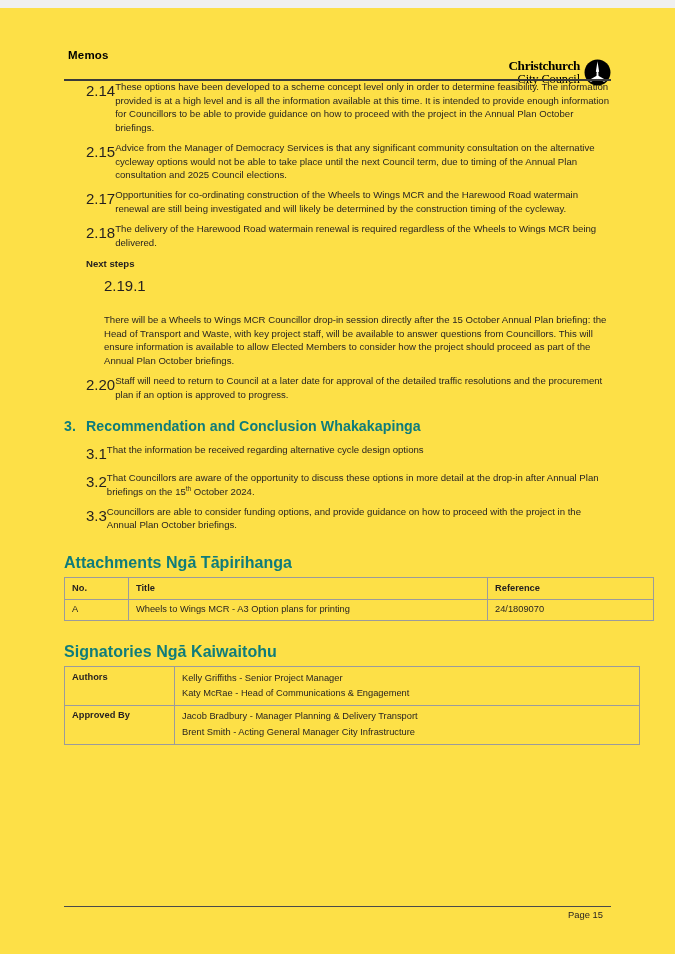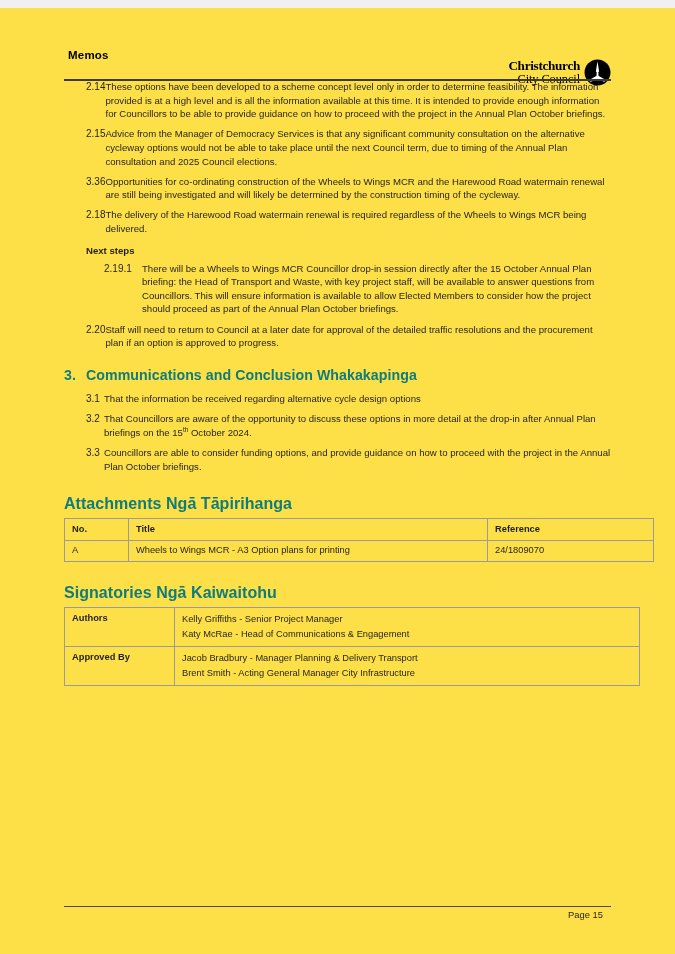--- a/index.html
+++ b/index.html
@@ -84,28 +84,29 @@
     display: flex;
     margin: 0 0 6.5px 0;
     font-size: 9.6px;
     line-height: 1.42;
     color: #231f20;
   }
   .para .num {
     flex: 0 0 40px;
     padding-left: 22px;
     box-sizing: border-box;
-    font-size: 10px;
+    font-size: 15px;
   }
   .para .txt {
     flex: 1 1 auto;
   }
   .para.sub {
     padding-left: 40px;
     margin-bottom: 6.5px;
+    flex-direction: column;
   }
   .para.sub .num {
     flex: 0 0 38px;
     padding-left: 0;
   }
   .para.lvl3 .num {
     flex: 0 0 40px;
     padding-left: 22px;
   }
 
@@ -214,21 +215,21 @@
     <div>
       <div class="para">
         <span class="num">2.14</span>
         <span class="txt">These options have been developed to a scheme concept level only in order to determine feasibility. The information provided is at a high level and is all the information available at this time. It is intended to provide enough information for Councillors to be able to provide guidance on how to proceed with the project in the Annual Plan October briefings.</span>
       </div>
       <div class="para">
         <span class="num">2.15</span>
         <span class="txt">Advice from the Manager of Democracy Services is that any significant community consultation on the alternative cycleway options would not be able to take place until the next Council term, due to timing of the Annual Plan consultation and 2025 Council elections.</span>
       </div>
       <div class="para">
-        <span class="num">3.36</span>
+        <span class="num">2.17</span>
         <span class="txt">Opportunities for co-ordinating construction of the Wheels to Wings MCR and the Harewood Road watermain renewal are still being investigated and will likely be determined by the construction timing of the cycleway.</span>
       </div>
       <div class="para">
         <span class="num">2.18</span>
         <span class="txt">The delivery of the Harewood Road watermain renewal is required regardless of the Wheels to Wings MCR being delivered.</span>
       </div>
     </div>
 
     <div class="bold-head">Next steps</div>
 
@@ -238,21 +239,21 @@
       <span class="txt">There will be a Wheels to Wings MCR Councillor drop-in session directly after the 15 October Annual Plan briefing: the Head of Transport and Waste, with key project staff, will be available to answer questions from Councillors. This will ensure information is available to allow Elected Members to consider how the project should proceed as part of the Annual Plan October briefings.</span>
     </div>
 
     <div class="para">
       <span class="num">2.20</span>
       <span class="txt">Staff will need to return to Council at a later date for approval of the detailed traffic resolutions and the procurement plan if an option is approved to progress.</span>
     </div>
 
     <div class="section-heading">
       <span class="sec-num">3.</span>
-      <span>Communications and Conclusion Whakakapinga</span>
+      <span>Recommendation and Conclusion Whakakapinga</span>
     </div>
 
     <div>
       <div class="para lvl3">
         <span class="num">3.1</span>
         <span class="txt">That the information be received regarding alternative cycle design options</span>
       </div>
       <div class="para lvl3">
         <span class="num">3.2</span>
         <span class="txt"><span>That Councillors are aware of the opportunity to discuss these options in more detail at the drop-in after Annual Plan briefings on the 15</span><sup>th</sup><span> October 2024.</span></span>

